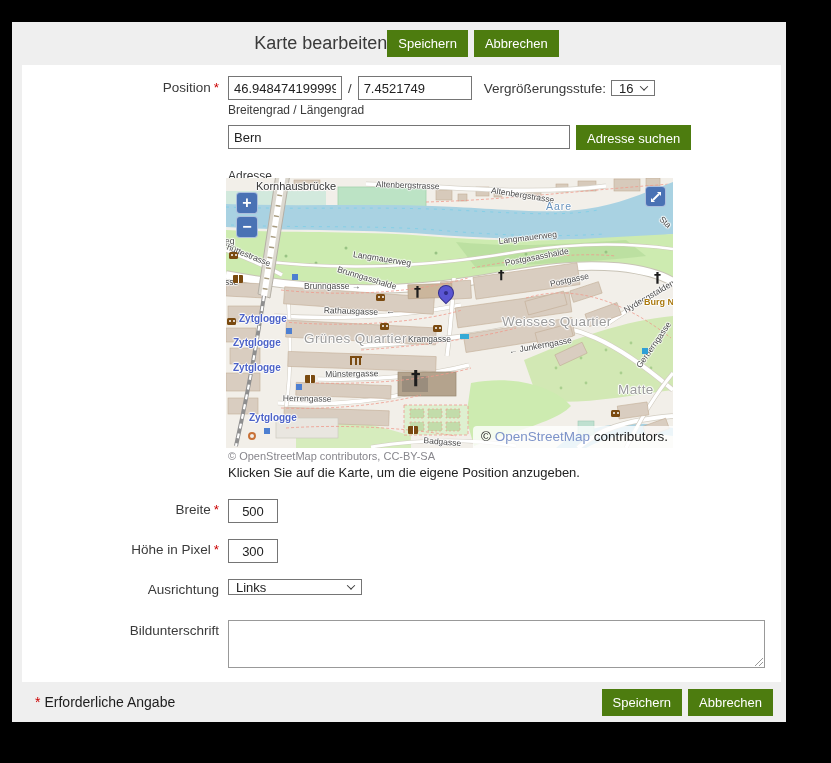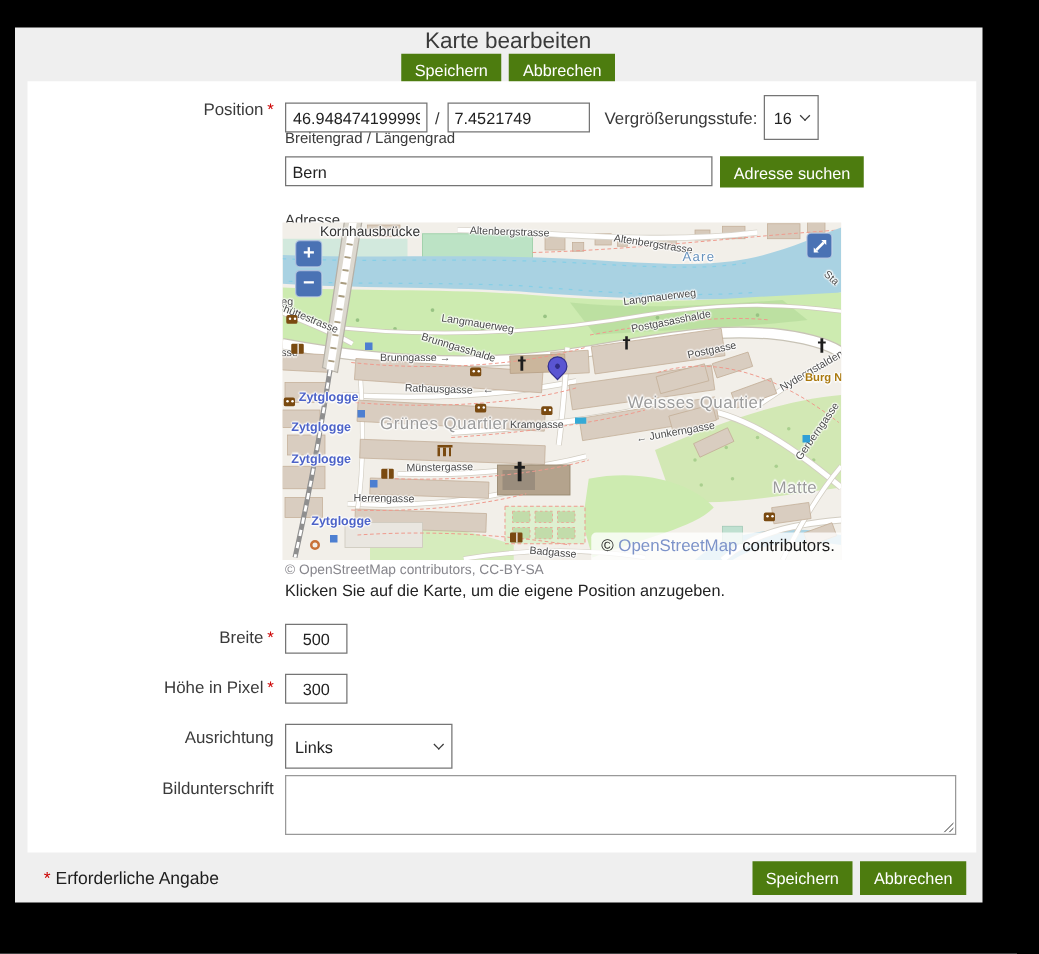--- a/index.html
+++ b/index.html
@@ -1,36 +1,36 @@
 <!DOCTYPE html>
 <html><head>
 <meta charset="utf-8">
 <style>
   * { box-sizing: border-box; margin: 0; padding: 0; }
   html,body { width:831px; height:763px; }
   body { background:#000; font-family:"Liberation Sans", sans-serif; position:relative; overflow:hidden; }
 
   .panel { position:absolute; left:12px; top:22px; width:774px; height:700px; background:#efefef; }
-  .panel-header { position:absolute; left:0; top:0; width:100%; height:43px; display:flex; align-items:center; justify-content:space-between; padding:0 13px 0 28px;flex-direction:column; }
+  .panel-header { position:absolute; left:0; top:0; width:100%; height:43px; display:flex; align-items:center; justify-content:center; padding:0 13px 0 28px; }
   .page-title { font-size:18px; color:#3a3a3a; }
   .btn-dark { background:#4d7c0f; color:#fff; font-size:13px; font-family:"Liberation Sans",sans-serif; border:none; padding:6px 11px; cursor:pointer; }
   .hdr-btns, .ftr-btns { display:flex; gap:6px; }
 
   .content { position:absolute; left:10px; top:43px; width:759px; height:617px; background:#fff; }
 
   .flabel { position:absolute; left:0; width:197px; text-align:right; font-size:13.5px; color:#3a3a3a; white-space:nowrap; }
   .req { color:#cc0000; margin-left:3px; }
   .helper { position:absolute; left:206px; font-size:12px; color:#3a3a3a; }
 
   .row1 { position:absolute; left:206px; top:11px; display:flex; align-items:center; }
   input.txt { height:24px; border:1px solid #757575; font-size:13px; padding:0 5px; color:#222; font-family:"Liberation Sans",sans-serif; background:#fff; }
   .lat-input, .lng-input { width:114px; }
   .slash { margin:0 6px; font-size:13px; color:#333; }
   .zoom-lbl { margin-left:12px; margin-right:5px; font-size:13.5px; color:#3a3a3a; }
-  .fake-select { height:36px; border:1px solid #757575; background:#fff; display:flex; align-items:center; justify-content:space-between; padding:0 7px; font-size:13px; color:#222; cursor:pointer; }
+  .fake-select { height:16px; border:1px solid #757575; background:#fff; display:flex; align-items:center; justify-content:space-between; padding:0 7px; font-size:13px; color:#222; cursor:pointer; }
   .zoom-select { width:44px; }
   .chev { width:6px; height:6px; border-right:1.6px solid #3a3a3a; border-bottom:1.6px solid #3a3a3a; transform:rotate(45deg) translate(-1px,-1px); }
 
   .addr-input { position:absolute; left:206px; top:60px; width:342px; height:25px; border:2px solid #2176d2; }
   .addr-btn { position:absolute; left:554px; top:60px; height:25px; }
 
   .map { position:absolute; left:204px; top:113px; width:447px; height:270px; overflow:hidden; background:#f2efe9; cursor:crosshair; }
   .map svg.tiles { position:absolute; left:0; top:0; }
 
   .ml { position:absolute; white-space:nowrap; font-size:8.5px; color:#4a4a4a; transform-origin:0 0;

